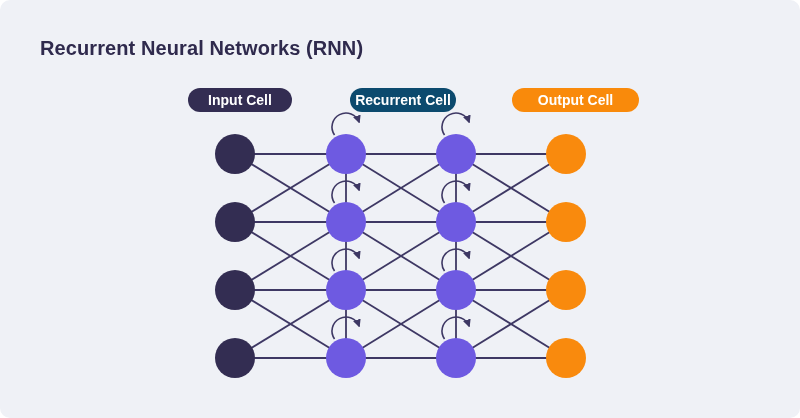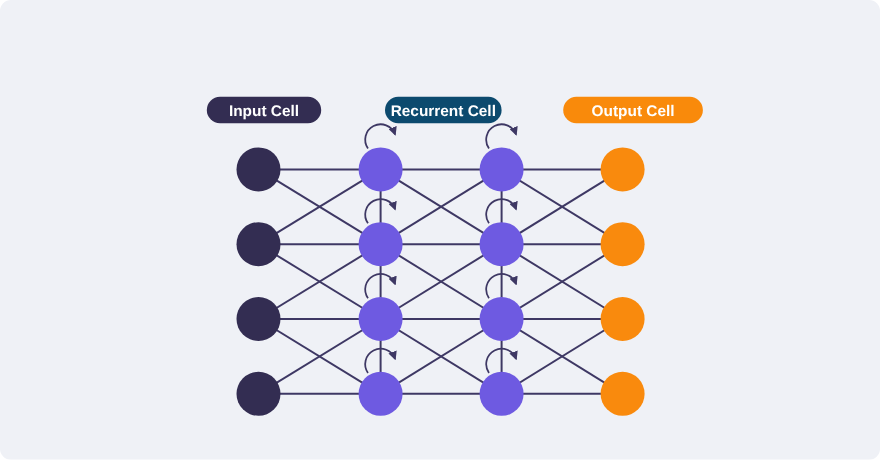--- a/index.html
+++ b/index.html
@@ -48,20 +48,21 @@
     top: 0;
     width: 800px;
     height: 418px;
   }
 </style>
 </head>
 <body>
 
 <div class="canvas" style="background: rgb(239, 241, 246);">
 
+  <h1 class="title" style="color: rgb(47, 42, 77);">Recurrent Neural Networks (RNN)</h1>
 
   <div>
     <span class="badge badge-input" style="background: rgb(51, 45, 82); color: rgb(255, 255, 255);">Input Cell</span>
     <span class="badge badge-recurrent" style="background: #0c4a6e; color: rgb(255, 255, 255);">Recurrent Cell</span>
     <span class="badge badge-output" style="background: rgb(249, 138, 11); color: rgb(255, 255, 255);">Output Cell</span>
   </div>
 
   <svg id="network" class="network-svg" viewBox="0 0 800 418" xmlns="http://www.w3.org/2000/svg">
     <defs>
       <marker id="loop-arrowhead" viewBox="0 0 6 6" refX="5" refY="3" markerWidth="8" markerHeight="8" orient="auto" markerUnits="userSpaceOnUse">

